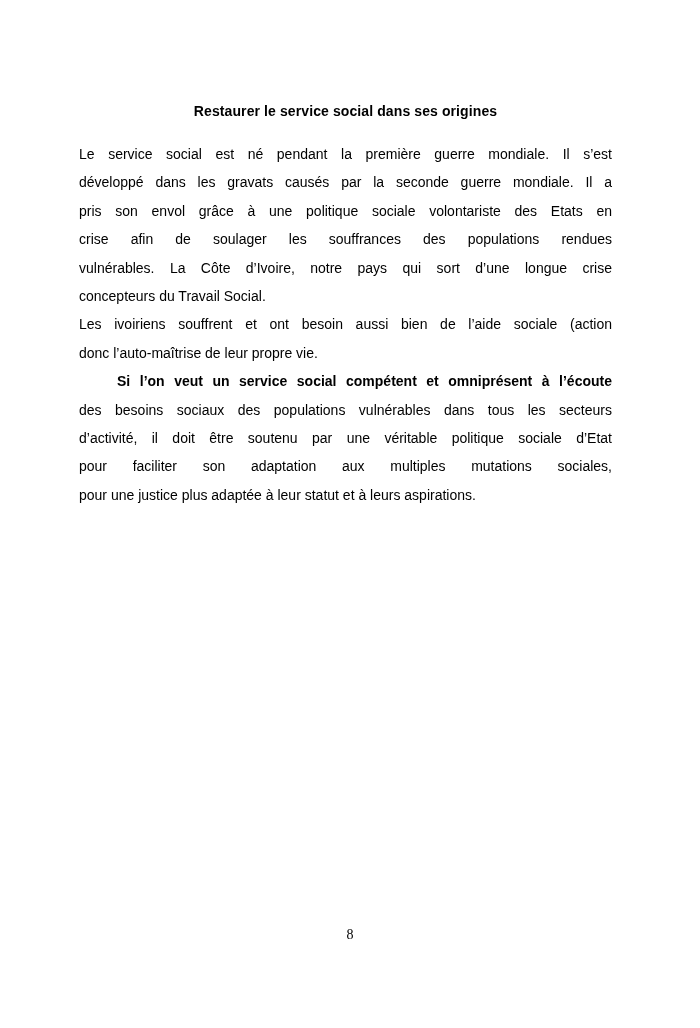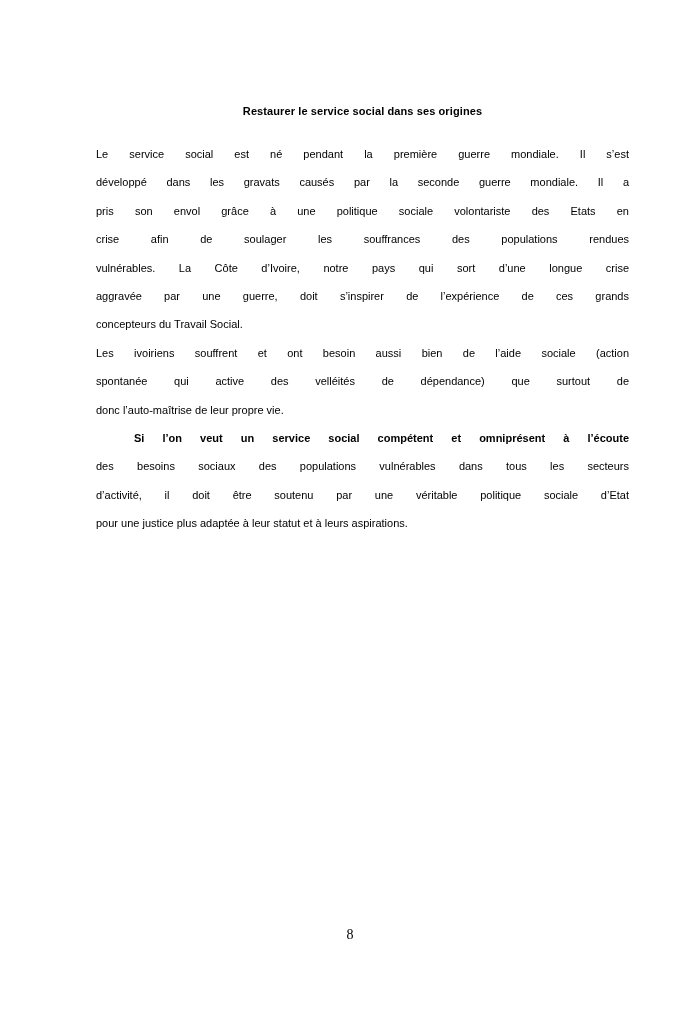--- a/index.html
+++ b/index.html
@@ -11,24 +11,24 @@
     position: relative;
     width: 700px;
     height: 1028px;
     background: #ffffff;
     overflow: hidden;
     font-family: "Liberation Sans", "DejaVu Sans", sans-serif;
     color: #000000;
   }
   .content {
     position: absolute;
-    left: 96px;
+    left: 79px;
     top: 97px;
     width: 533px;
-    font-size: 11px;
+    font-size: 14px;
   }
   .doc-title {
     font-weight: 700;
     text-align: center;
     line-height: 28px;
     margin: 0 0 15px 0;
     letter-spacing: 0.1px;
   }
   .paragraph {
     margin: 0;
@@ -65,30 +65,29 @@
 <div class="page">
   <div class="content">
     <div class="doc-title">Restaurer le service social dans ses origines</div>
     <div id="paragraphs">
         <div class="paragraph">
           <div class="line">Le service social est né pendant la première guerre mondiale. Il s’est</div>
           <div class="line">développé dans les gravats causés par la seconde guerre mondiale. Il a</div>
           <div class="line">pris son envol grâce à une politique sociale volontariste des Etats en</div>
           <div class="line">crise afin de soulager les souffrances des populations rendues</div>
           <div class="line">vulnérables. La Côte d’Ivoire, notre pays qui sort d’une longue crise</div>
-          <div class="line">aggravée par une guerre, doit s’inspirer de l’expérience de ces grands</div>
           <div class="line last">concepteurs du Travail Social.</div>
         </div>
         <div class="paragraph">
           <div class="line">Les ivoiriens souffrent et ont besoin aussi bien de l’aide sociale (action</div>
-          <div class="line">spontanée qui active des velléités de dépendance) que surtout de</div>
           <div class="line last">donc l’auto-maîtrise de leur propre vie.</div>
         </div>
         <div class="paragraph">
           <div class="line indent">Si l’on veut un service social compétent et omniprésent à l’écoute</div>
           <div class="line">des besoins sociaux des populations vulnérables dans tous les secteurs</div>
           <div class="line">d’activité, il doit être soutenu par une véritable politique sociale d’Etat</div>
+          <div class="line">pour faciliter son adaptation aux multiples mutations sociales,</div>
           <div class="line last">pour une justice plus adaptée à leur statut et à leurs aspirations.</div>
         </div>
       </div>
   </div>
   <div class="page-number">8</div>
 </div>
 
 </body></html>

